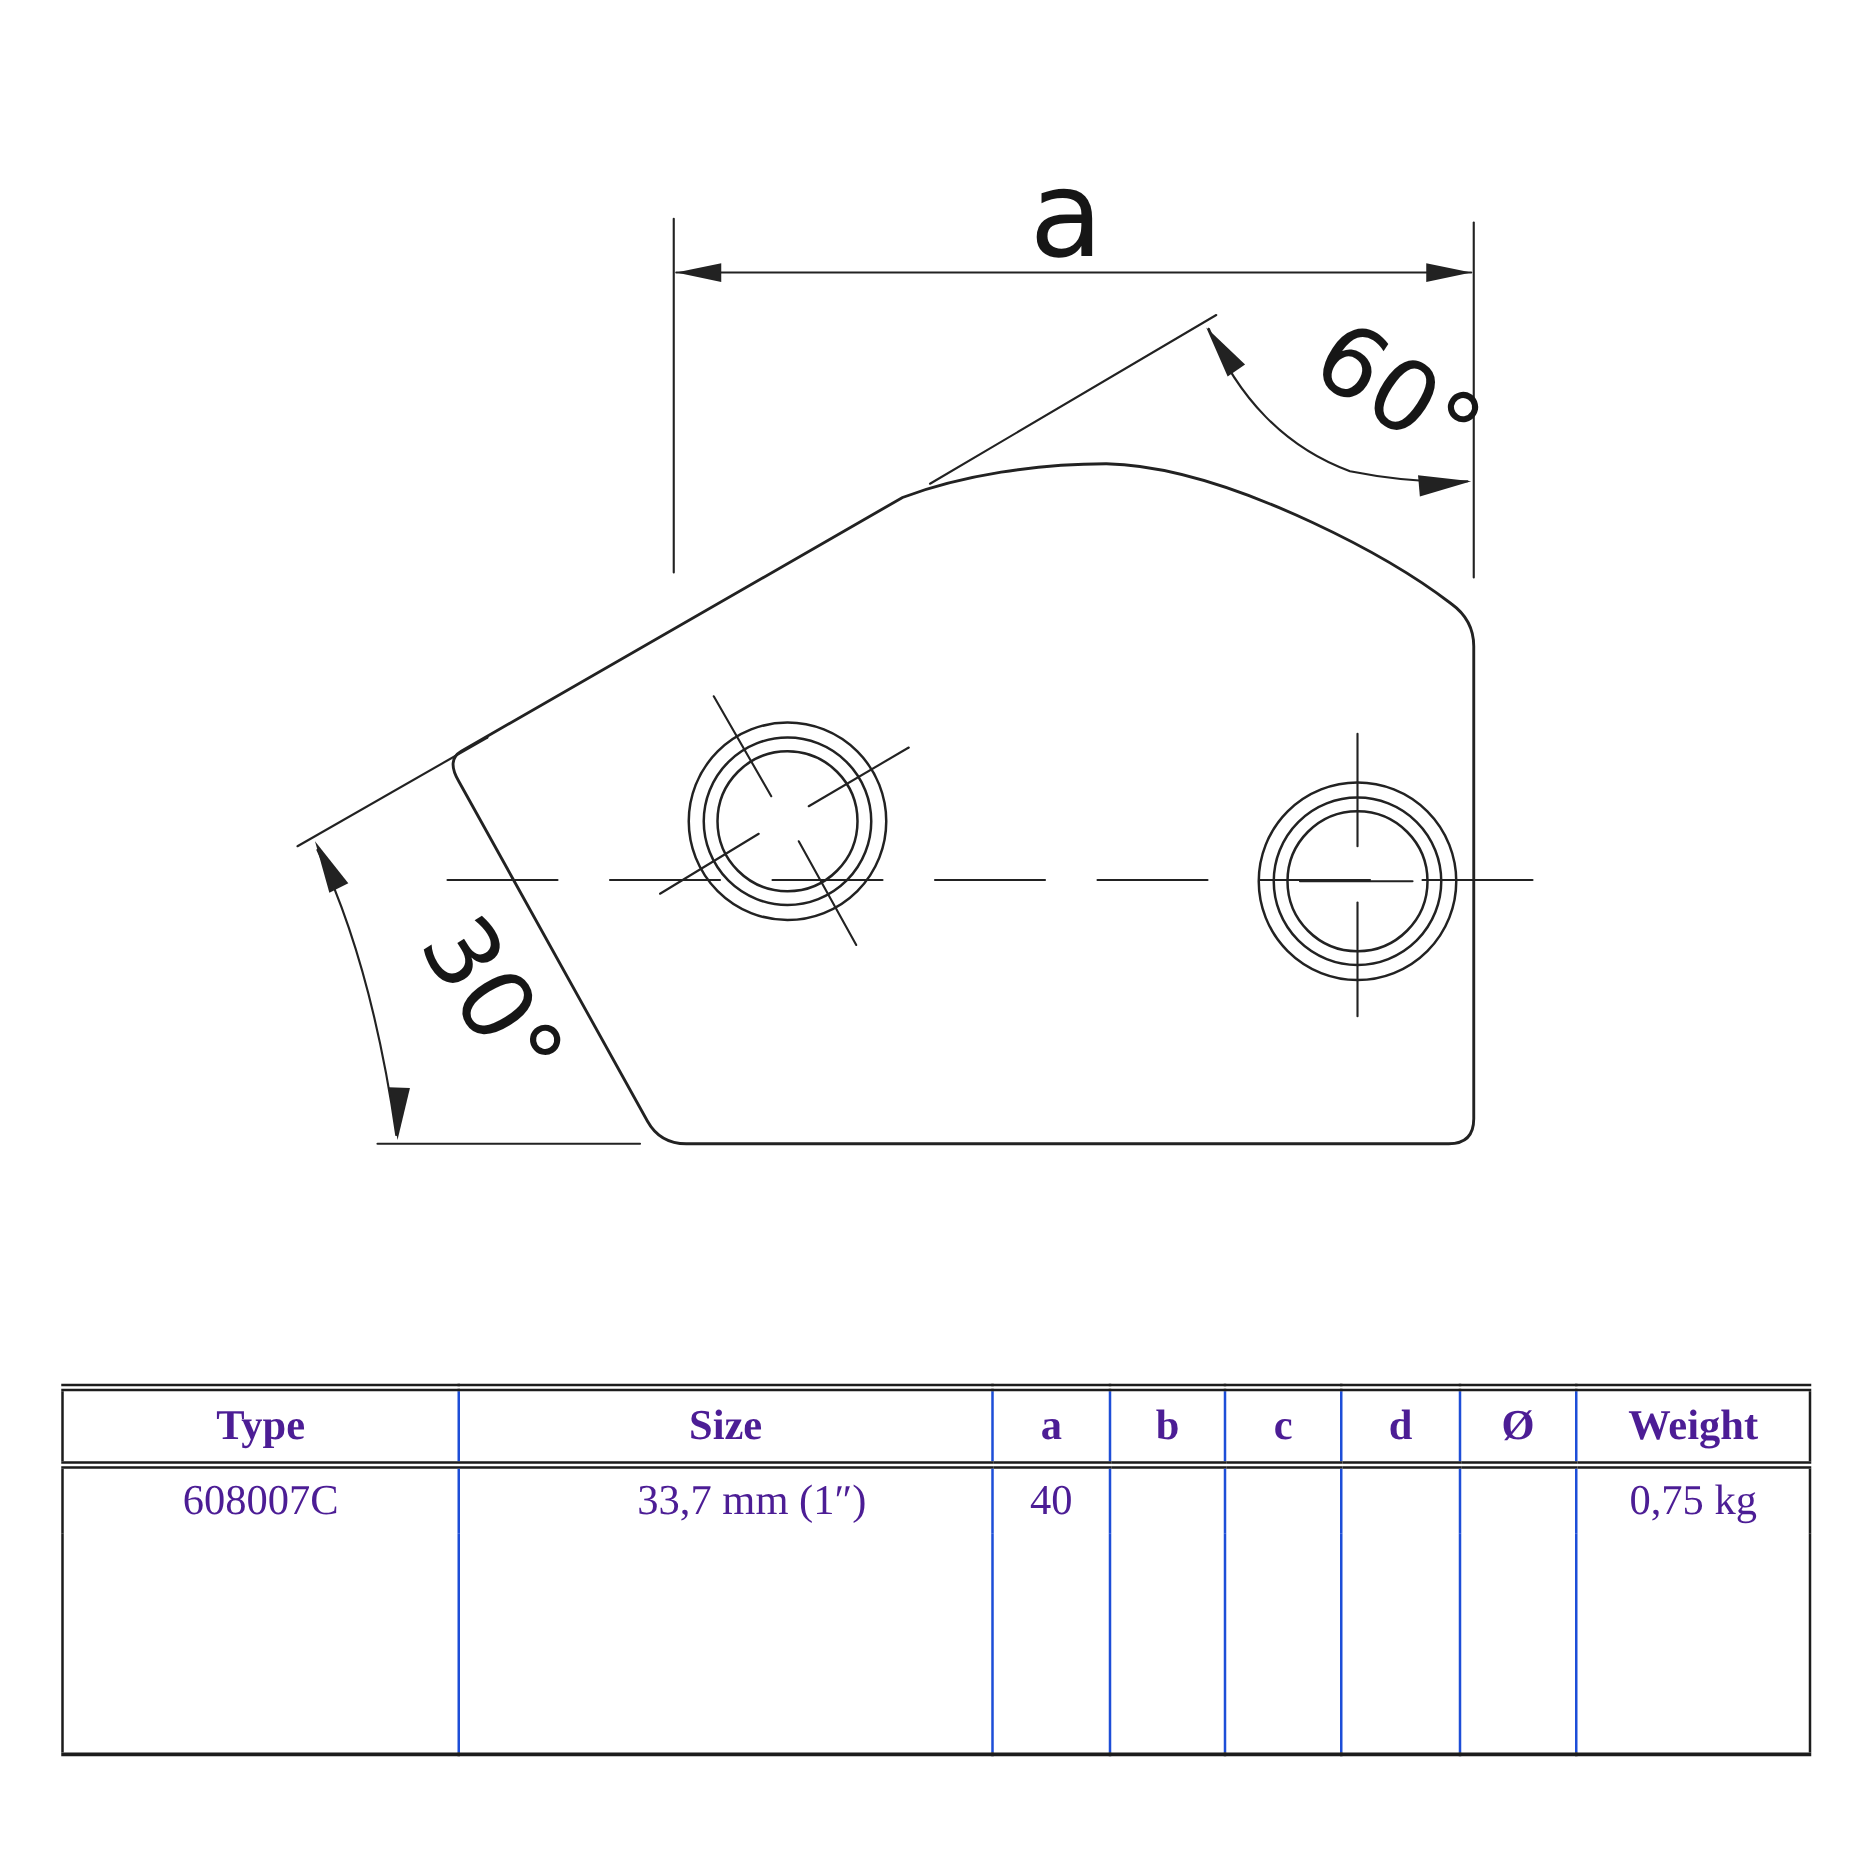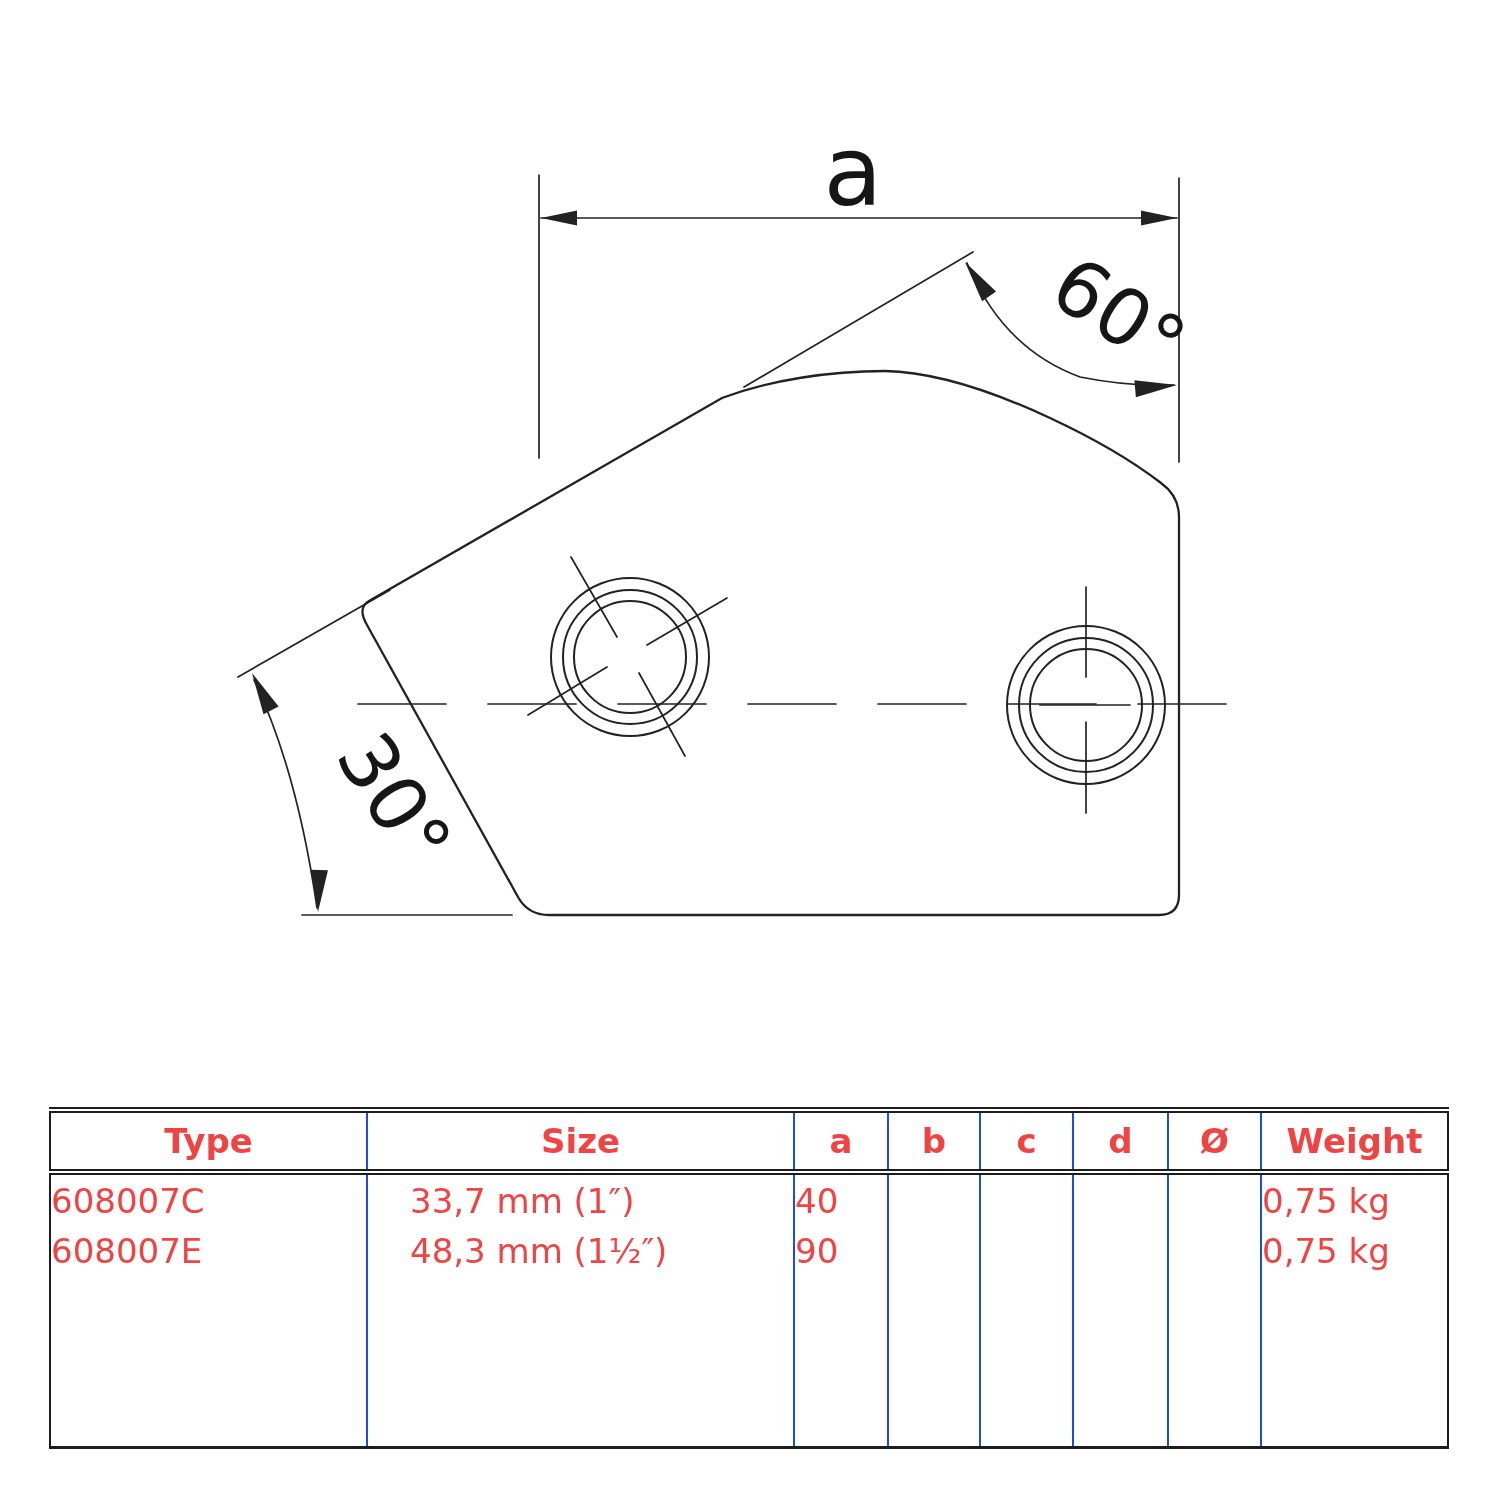--- a/index.html
+++ b/index.html
@@ -6,32 +6,32 @@
     margin:0; padding:0; background:#ffffff;
     font-family:"DejaVu Sans","Liberation Sans",sans-serif;
   }
   .stage{
     position:relative; width:1501px; height:1501px; background:#fff; overflow:hidden;
   }
   .drawing-svg{ position:absolute; left:0; top:0; }
 
   
   .spec-table{
-    position:absolute; left:49px; top:1107px; width:1398px; height:342px;
+    position:absolute; left:49px; top:1107px; width:1398px; height:298px;
     border-collapse:collapse; table-layout:fixed;
-    color:#ef4444; font-size:34px;
+    color:#4c1d95; font-size:34px;
     border-left:2px solid #1c1c1c; border-right:2px solid #1c1c1c;
-    border-top:6px double #1c1c1c; border-bottom:3px solid #1c1c1c;
+    border-top:6px double #1c1c1c; border-bottom:3px solid #1c1c1c;font-family:Liberation Serif, serif;
   }
   .spec-table th{
     font-weight:bold; font-size:34px; text-align:center; vertical-align:middle;
     height:56px; border-bottom:6px double #1c1c1c; padding:0;
   }
   .spec-table td{
-    vertical-align:middle; padding:0; font-size:34px;
+    text-align:center; vertical-align:middle; padding:0; font-size:34px;
   }
   .spec-table th + th, .spec-table td + td{ border-left:2px solid #1d4ed8; }
   .col-type{width:317px}.col-size{width:427px}.col-a{width:94px}.col-b{width:92px}
   .col-c{width:93px}.col-d{width:95px}.col-dia{width:93px}.col-weight{width:187px}
   .row-1 td{ height:52px; }
   .row-2 td, .row-3 td{ height:47px; }
   .cell-size{ text-align:left; padding-left:42px !important; }
   .filler td{ height:auto; }
 </style>
 </head>
@@ -133,30 +133,20 @@
       <tr class="row-1">
         <td class="cell-type">608007C</td>
         <td class="cell-size">33,7 mm (1″)</td>
         <td class="cell-a">40</td>
         <td class="cell-b"></td>
         <td class="cell-c"></td>
         <td class="cell-d"></td>
         <td class="cell-dia"></td>
         <td class="cell-weight">0,75 kg</td>
       </tr>
-      <tr class="row-3">
-        <td class="cell-type">608007E</td>
-        <td class="cell-size">48,3 mm (1½″)</td>
-        <td class="cell-a">90</td>
-        <td class="cell-b"></td>
-        <td class="cell-c"></td>
-        <td class="cell-d"></td>
-        <td class="cell-dia"></td>
-        <td class="cell-weight">0,75 kg</td>
-      </tr>
       <tr class="filler">
         <td></td>
           <td></td>
         <td></td>
           <td></td>
         <td></td>
           <td></td>
         <td></td>
           <td></td>
       </tr>

